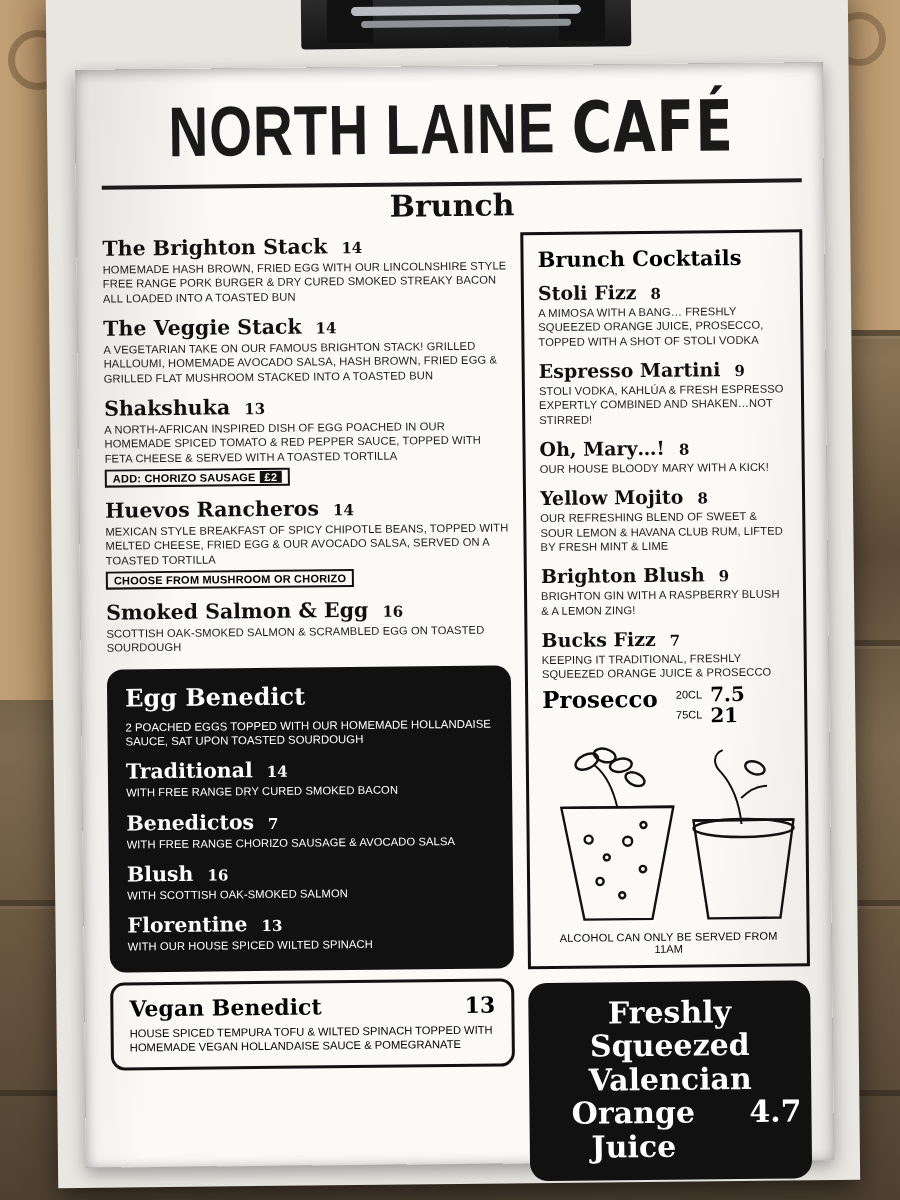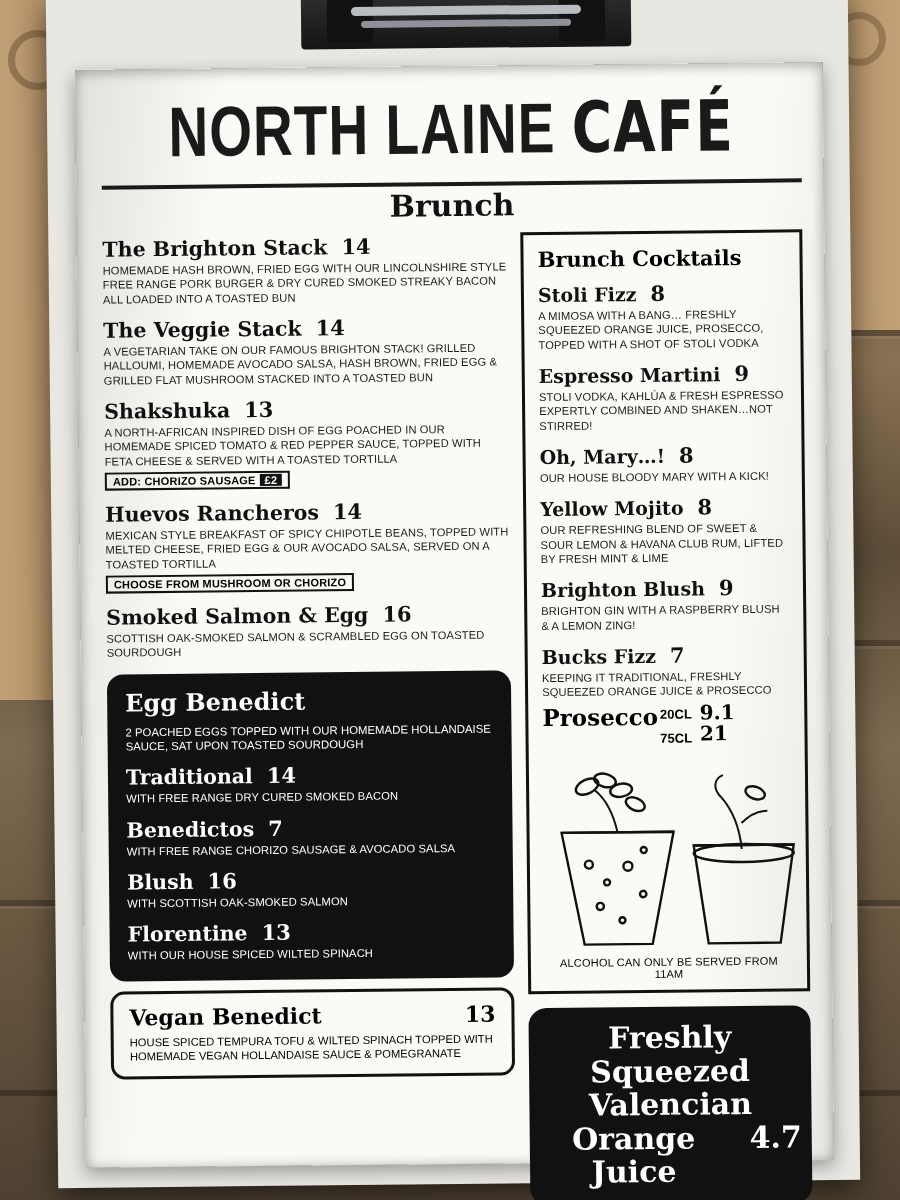--- a/index.html
+++ b/index.html
@@ -67,21 +67,21 @@
   
   #cols{display:flex;gap:14px;}
   #colL{width:404px;}
   #colR{width:282px;}
 
   .item{margin-bottom:11px;}
   .item h3{
     font-family:"DejaVu Serif",serif;font-weight:bold;
     font-size:20.5px;margin:0 0 2px;color:#101010;display:flex;align-items:baseline;
   }
-  .item h3 .price{margin-left:14px;font-size:21px;}
+  .item h3 .price{margin-left:14px;font-size:15px;}
   .item p{
     font-family:"Liberation Sans",sans-serif;font-size:11.2px;line-height:1.28;
     margin:0;color:#1b1b1b;text-transform:uppercase;letter-spacing:.1px;
   }
   .tag{
     display:inline-block;border:2px solid #111;padding:1px 6px;margin-top:4px;
     font-size:11px;font-weight:bold;text-transform:uppercase;letter-spacing:.2px;
   }
   .tag .chip{background:#111;color:#fff;padding:0 5px;margin-left:4px;}
 
@@ -94,21 +94,21 @@
 
   .outlinebox{border:3px solid #111;border-radius:14px;padding:10px 16px 12px;}
   .outlinebox h2{font-family:"DejaVu Serif",serif;font-size:22px;margin:0 0 5px;display:flex;justify-content:space-between;}
 
   
   #cocktailBox{border:3px solid #111;padding:12px 14px 10px;}
   #cocktailBox h2{font-family:"DejaVu Serif",serif;font-size:21px;margin:0 0 10px;}
   #cocktailBox .item h3{font-size:19px;}
   #prosecco{display:flex;align-items:flex-start;margin-top:4px;}
   #prosecco .name{font-family:"DejaVu Serif",serif;font-weight:bold;font-size:23px;}
-  #prosecco .sizes{margin-left:2px;font-size:13px;line-height:1.9;text-transform:uppercase;font-weight:bold;}
+  #prosecco .sizes{margin-left:18px;font-size:11px;line-height:1.9;text-transform:uppercase;}
   #prosecco .prices{margin-left:8px;font-family:"DejaVu Serif",serif;font-weight:bold;font-size:20px;line-height:1.05;}
   #glasses{height:200px;position:relative;margin-top:2px;}
   #alcohol{text-align:center;font-size:11px;text-transform:uppercase;letter-spacing:.2px;margin-top:2px;}
 
   #ojbox{background:#111;color:#fff;border-radius:18px;margin-top:14px;padding:14px 10px 16px;text-align:center;}
   #ojbox .l{font-family:"DejaVu Serif",serif;font-weight:bold;font-size:30px;line-height:1.12;}
   #ojbox .l3{display:flex;justify-content:center;align-items:baseline;gap:22px;}
 
   .bottomrow{display:flex;gap:14px;align-items:flex-start;margin-top:10px;}
 </style>
@@ -286,21 +286,21 @@
               <p>KEEPING IT TRADITIONAL, FRESHLY SQUEEZED ORANGE JUICE &amp; PROSECCO</p>
             </div>
 
             <div id="prosecco">
               <div class="name">Prosecco</div>
               <div class="sizes">
                 <div>20cl</div>
                 <div>75cl</div>
               </div>
               <div class="prices">
-                <div>9.1</div>
+                <div>7.5</div>
                 <div>21</div>
               </div>
             </div>
 
             <div id="glasses">
               <svg viewBox="0 0 270 200" width="270" height="200" aria-hidden="true">
                 <g fill="none" stroke="#111" stroke-width="2.4">
 
                   <path d="M18 78 L40 190 L108 190 L130 78 Z"></path>
                   <path d="M18 78 L130 78"></path>

